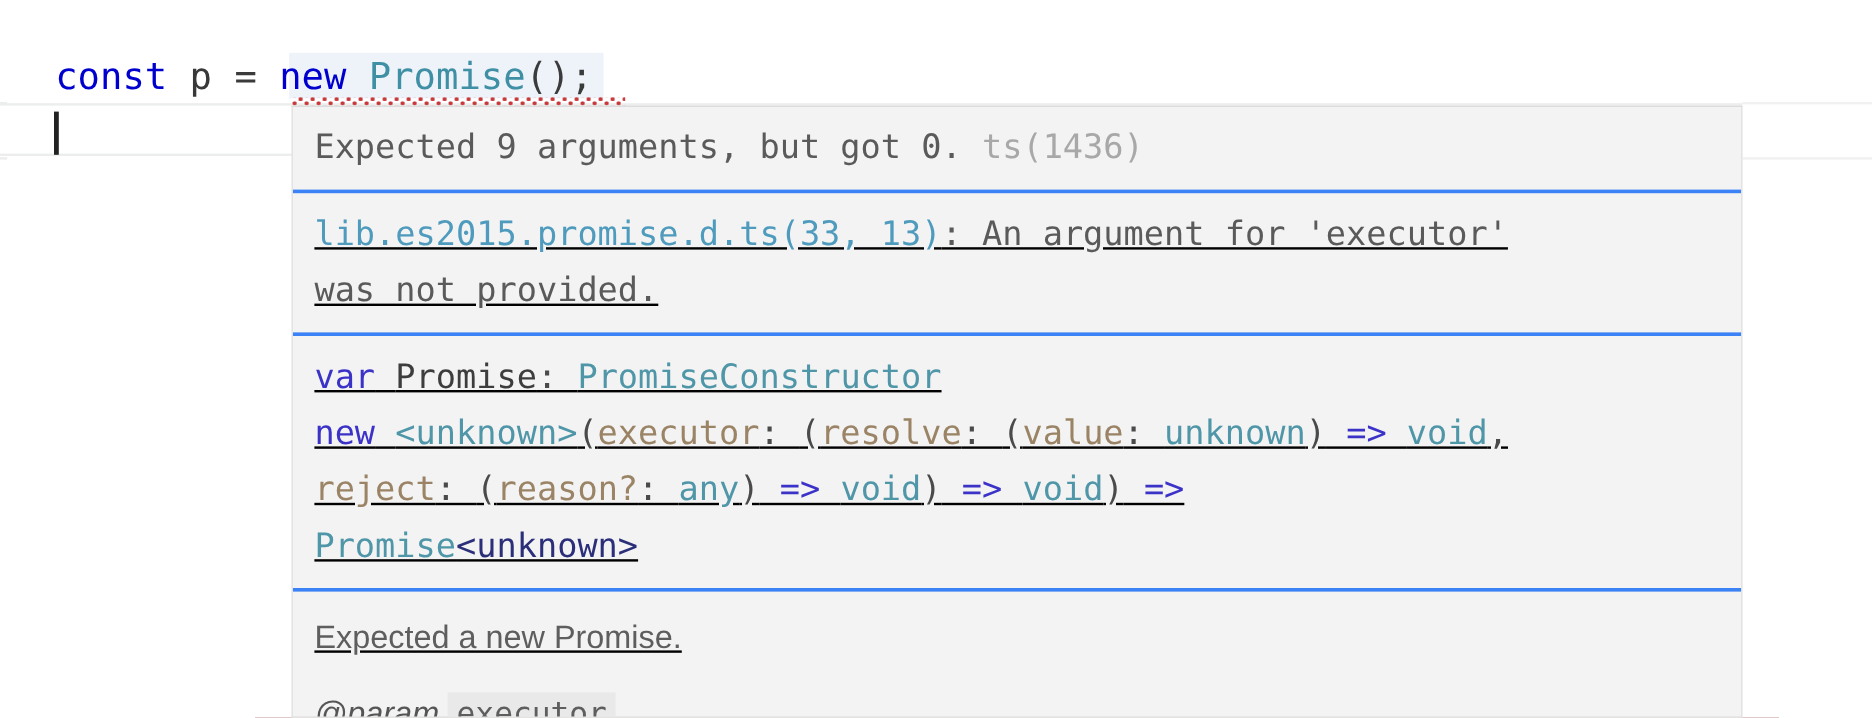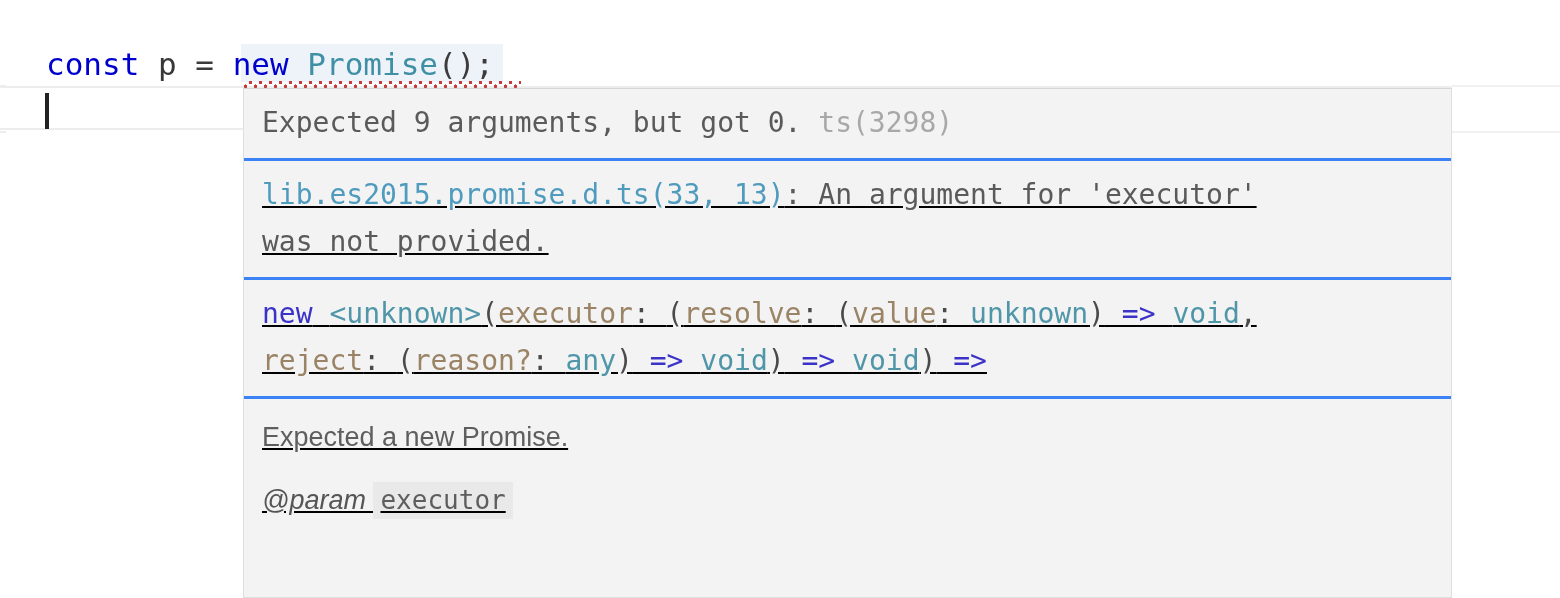--- a/index.html
+++ b/index.html
@@ -194,35 +194,37 @@
 
     <div class="occ-highlight"></div>
 
     <div class="code-line"><span class="tok-kw">const</span><span class="tok-var"> </span><span class="tok-var">p</span><span> </span><span class="tok-op">=</span><span> </span><span class="tok-kw">new</span><span> </span><span class="tok-type">Promise</span><span class="tok-punct">();</span></div>
 
     <div class="squiggle"></div>
 
     <div class="hover">
 
       <div class="hover-section">
-        <div class="hover-row"><span class="diag-text">Expected 9 arguments, but got 0.</span><span> </span><span class="diag-code">ts(3298)</span></div>
+        <div class="hover-row"><span class="diag-text">Expected 9 arguments, but got 0.</span><span> </span><span class="diag-code">ts(1436)</span></div>
       </div>
 
       <div class="hover-section">
         <div class="hover-row"><span class="diag-link">lib.es2015.promise.d.ts(33, 13)</span><span class="diag-text">: An argument for 'executor'</span>
 <span class="diag-text">was not provided.</span></div>
       </div>
 
       <div class="hover-section">
 
+        <div class="hover-row"><span class="sig-kw">var</span><span> </span><span class="sig-ident">Promise</span><span class="sig-punct">: </span><span class="sig-type">PromiseConstructor</span></div>
 
         <div class="hover-row"><span class="sig-kw">new</span><span> </span><span class="sig-type">&lt;unknown&gt;</span><span class="sig-punct">(</span><span class="sig-param">executor</span><span class="sig-punct">: </span><span class="sig-punct">(</span><span class="sig-param">resolve</span><span class="sig-punct">: </span><span class="sig-punct">(</span><span class="sig-param">value</span><span class="sig-punct">: </span><span class="sig-type">unknown</span><span class="sig-punct">)</span><span class="sig-arrow"> =&gt; </span><span class="sig-type">void</span><span class="sig-punct">,</span></div>
 
         <div class="hover-row"><span class="sig-param">reject</span><span class="sig-punct">: </span><span class="sig-punct">(</span><span class="sig-param">reason?</span><span class="sig-punct">: </span><span class="sig-type">any</span><span class="sig-punct">)</span><span class="sig-arrow"> =&gt; </span><span class="sig-type">void</span><span class="sig-punct">)</span><span class="sig-arrow"> =&gt; </span><span class="sig-type">void</span><span class="sig-punct">)</span><span class="sig-arrow"> =&gt;</span></div>
 
+        <div class="hover-row"><span class="sig-type">Promise</span><span class="sig-generic">&lt;unknown&gt;</span></div>
       </div>
 
       <div class="hover-section docs">
         <div class="doc-line">Expected a new Promise.</div>
         <div class="doc-line param-line"><span class="tag-italic">@param</span><span> </span><span class="code-chip">executor</span></div>
       </div>
 
     </div>
 
   </div>

